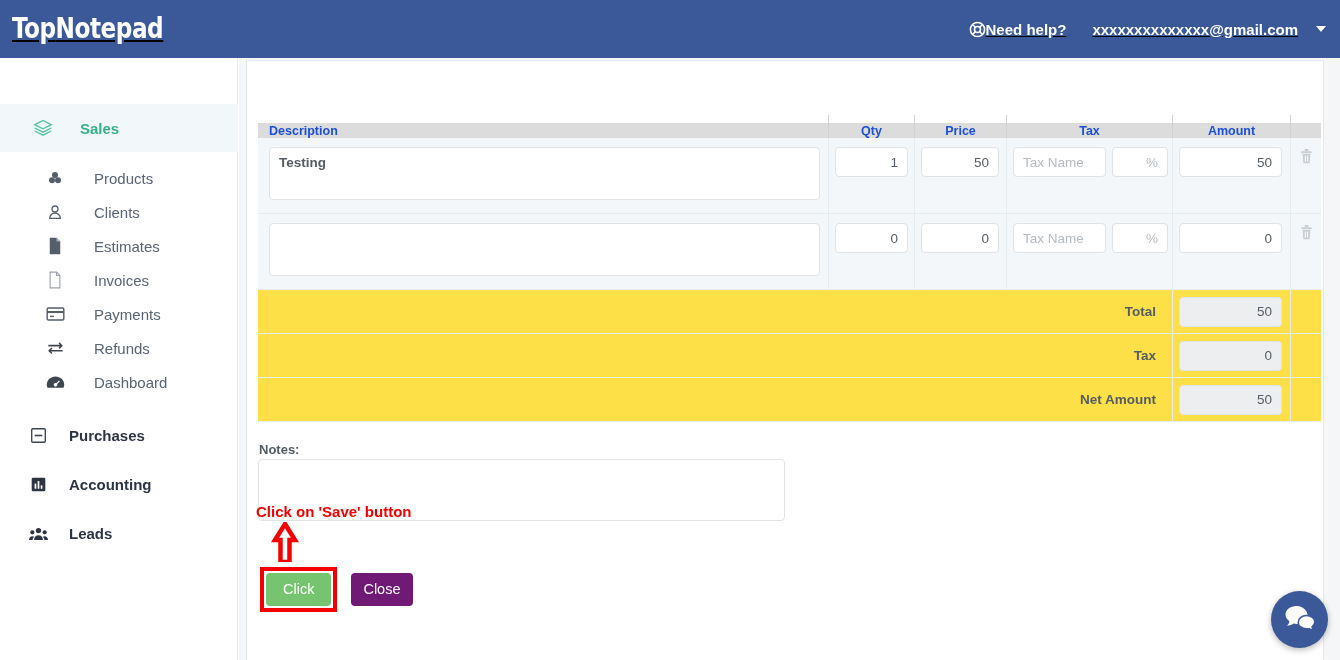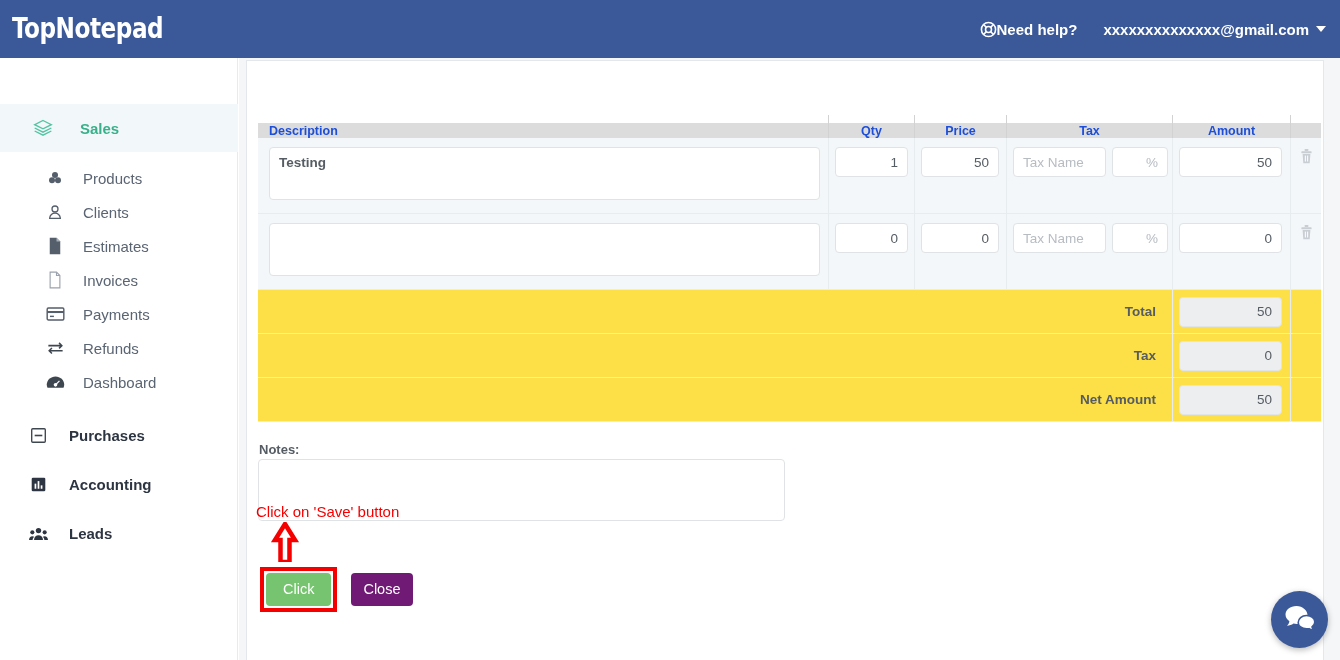--- a/index.html
+++ b/index.html
@@ -7,21 +7,21 @@
     width: 1340px; height: 660px;
     font-family: "Liberation Sans", sans-serif;
     background: #ffffff;
     overflow: hidden;
   }
   .page { position: relative; width: 1340px; height: 660px; background:#ffffff; }
 
   
   .topbar {
     position: absolute; left:0; top:0; width:1340px; height:58px;
-    background:#3b5998; display:flex; align-items:center;
+    background:#3b5998; display:flex; align-items:center;text-decoration:underline;
   }
   .brand {
     margin-left: 12px;
     color:#ffffff;
     font-family:"DejaVu Sans", sans-serif;
     font-weight:bold;
     font-size:28px;
     letter-spacing:-0.5px;
     line-height:1;
     font-stretch: condensed;
@@ -29,21 +29,21 @@
     transform-origin: left center;
   }
   .brand .cap { font-size:28px; }
   .topbar-right {
     margin-left:auto; margin-right:14px;
     display:flex; align-items:center; gap:26px;
     color:#ffffff;
   }
   .need-help { display:flex; align-items:center; font-size:15px; font-weight:bold; cursor:pointer;}
   .lifering { width:17px; height:17px; display:block; }
-  .user-email { display:flex; align-items:center; gap:7px; font-size:15px; font-weight:bold; cursor:pointer; }
+  .user-email { display:flex; align-items:center; gap:18px; font-size:15px; font-weight:bold; cursor:pointer; }
   .caret-down {
     width:0;height:0;border-left:5px solid transparent;border-right:5px solid transparent;
     border-top:6px solid #ffffff; display:block;
   }
 
   
   .sidebar {
     position:absolute; left:0; top:58px; width:238px; height:602px;
     background:#ffffff; border-right:1px solid #e7eaee;
   }
@@ -51,21 +51,21 @@
     position:absolute; left:239px; top:58px; width:7px; height:602px;
     background:#f4f6f8;
   }
   .nav-section {
     height:48px; display:flex; align-items:center; padding-left:33px; gap:27px;
     color:#38b08a; font-weight:bold; font-size:15px; cursor:pointer;
   }
   .nav-section.active { background:#f2f7f9; width:238px; }
   .nav-section .ico { width:20px; display:flex; justify-content:center; align-items:center; }
   .nav-sub {
-    height:34px; display:flex; align-items:center; padding-left:44px; gap:17px;
+    height:34px; display:flex; align-items:center; padding-left:44px; gap:28px;
     color:#5a6472; font-size:15px; cursor:pointer;
   }
   .nav-sub .ico { width:22px; display:flex; justify-content:center; align-items:center; color:#4a5360; }
   .nav-group {
     height:49px; display:flex; align-items:center; padding-left:27px; gap:20px;
     color:#2e3542; font-weight:bold; font-size:15px; cursor:pointer;
   }
   .nav-group .ico { width:22px; display:flex; justify-content:center; align-items:center; }
 
   
@@ -154,21 +154,21 @@
     font-family:"Liberation Sans", sans-serif; cursor:pointer;
     padding:9px 17px; line-height:1;
   }
   .btn.save  { background:#76c46f; }
   .btn.close { background:#701a75; padding:9px 12px;}
   .save-wrap { border:4px solid #f50000; padding:2px; display:inline-flex; }
 
   
   .annot-text {
     position:absolute; left:256px; top:503px;
-    color:#f50000; font-weight:normal; font-size:15px; white-space:nowrap;
+    color:#f50000; font-weight:bold; font-size:15px; white-space:nowrap;
     font-family:"Liberation Sans", sans-serif;
   }
   .annot-arrow { position:absolute; left:270px; top:522px; width:30px; height:40px; }
 
   
   .chatbtn {
     position:absolute; right:12px; bottom:12px; width:57px; height:57px;
     border-radius:50%; background:#3b5998;
     display:flex; align-items:center; justify-content:center;
     box-shadow:0 2px 6px rgba(0,0,0,0.28); cursor:pointer;

